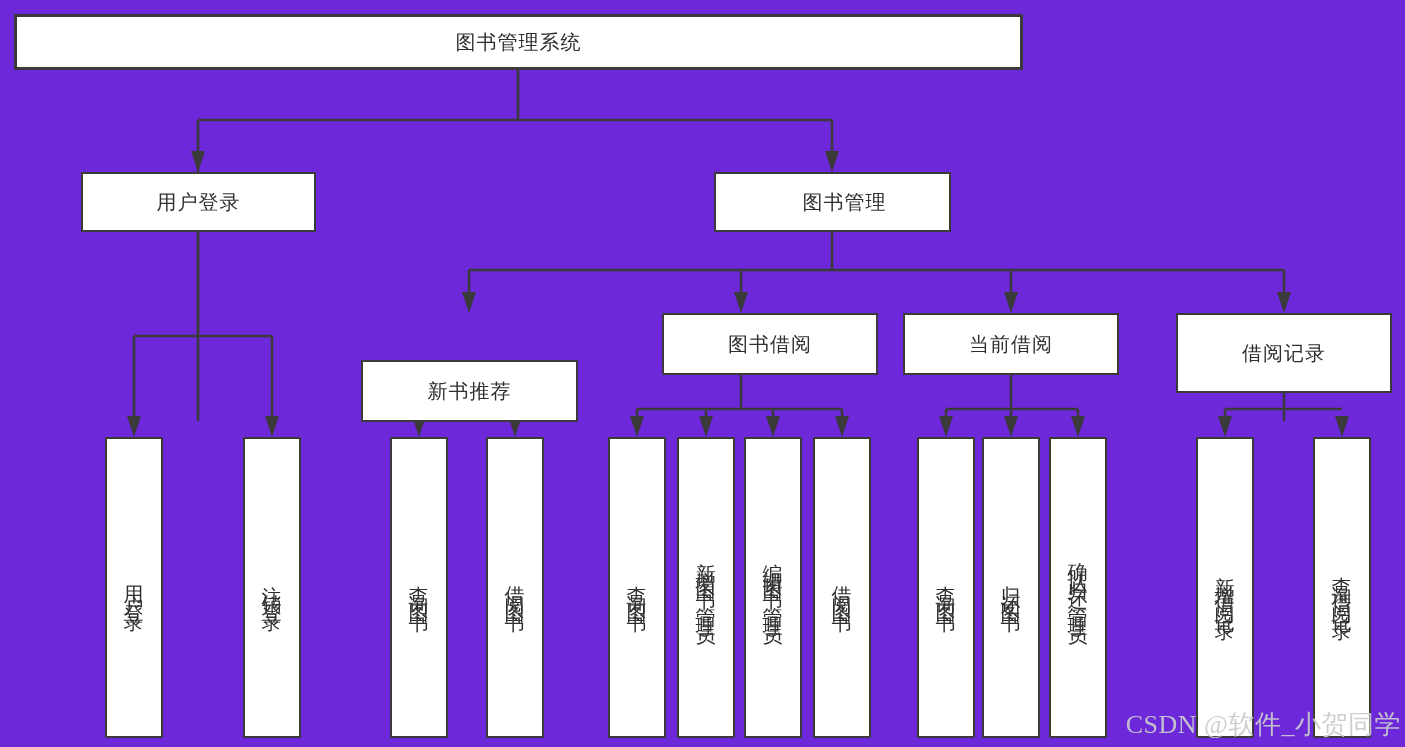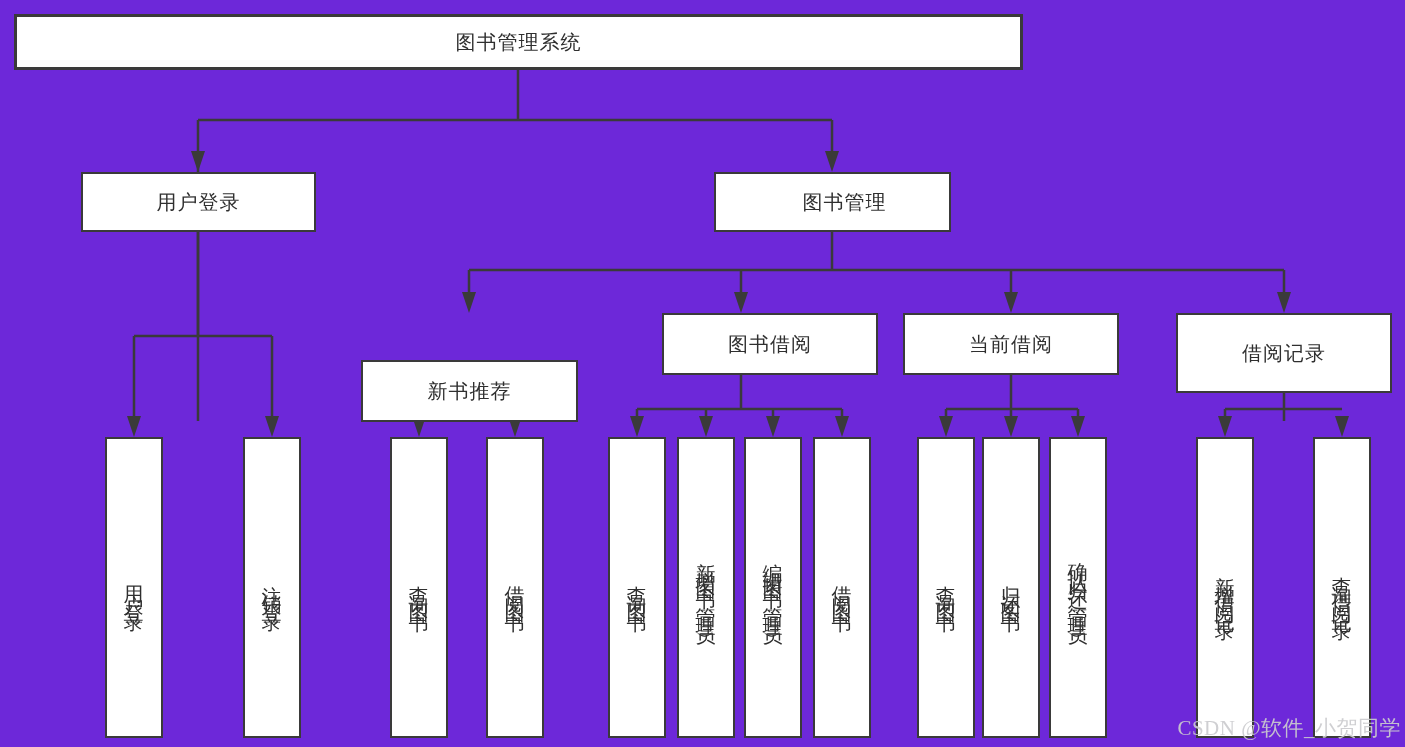--- a/index.html
+++ b/index.html
@@ -25,21 +25,21 @@
   .node.v{
     font-size:20px;
     writing-mode:vertical-rl;
     text-orientation:mixed;
     letter-spacing:9px;
     line-height:1;
   }
   .watermark{
     position:absolute;
     right:4px;bottom:5px;
-    font-size:21px;
+    font-size:26px;
     color:rgba(203,203,206,0.92);
     letter-spacing:0.5px;
     z-index:3;
     white-space:nowrap;
   }
 </style>
 </head>
 <body>
 
 <div class="stage">

